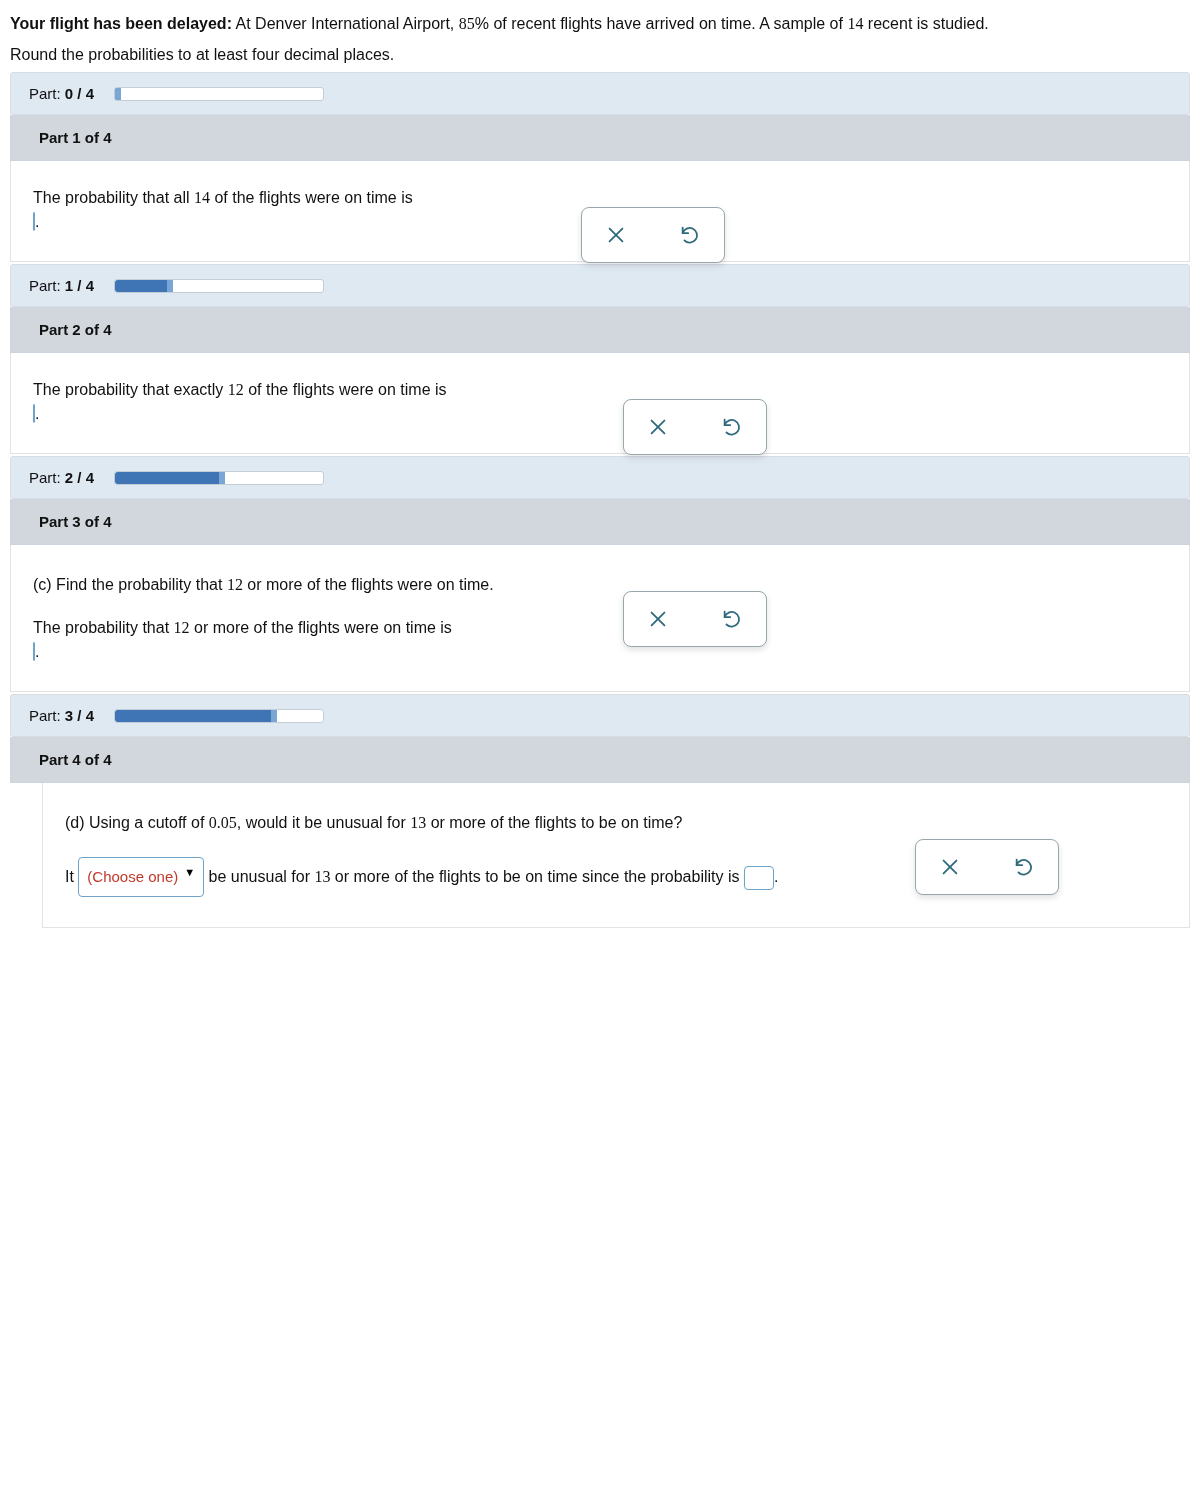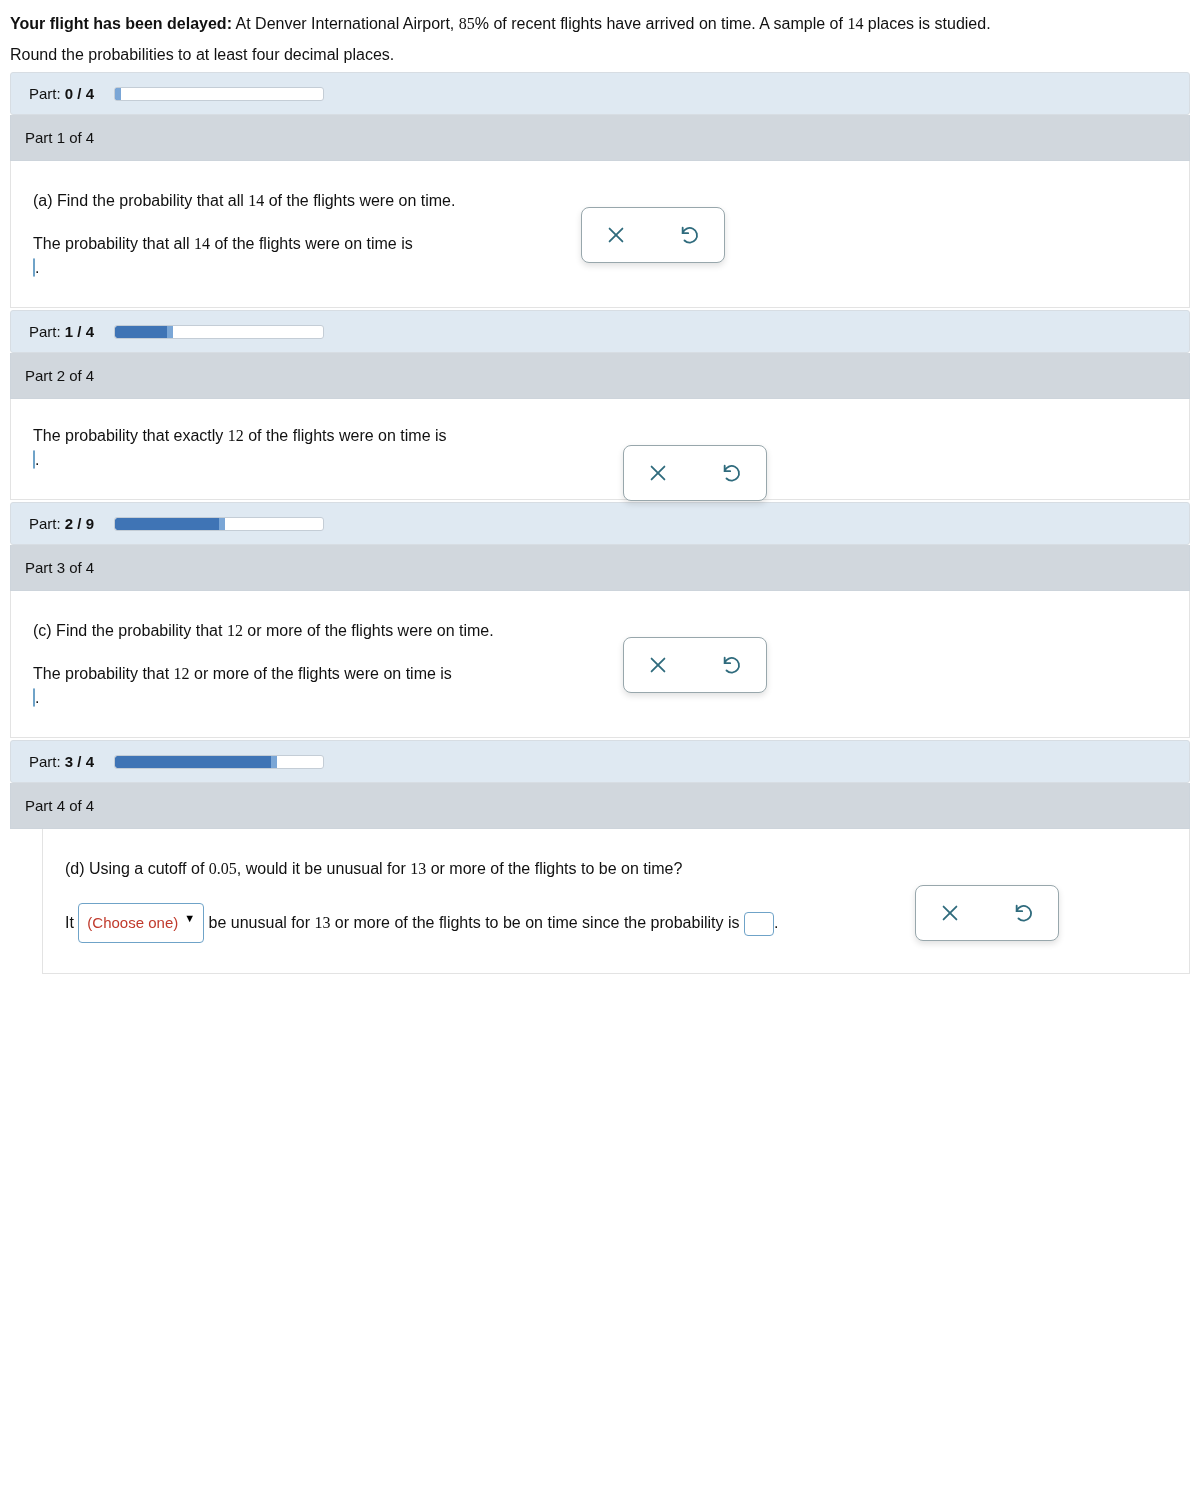--- a/index.html
+++ b/index.html
@@ -46,22 +46,23 @@
   position: absolute;
   top: 0; bottom: 0;
   width: 6px;
   background: #7aa6d6;
 }
 
 .part-title {
   background: #d1d7dd;
   border: 1px solid #cdd4db;
   border-top: none;
-  padding: 14px 14px;
+  padding: 14px 28px;
   font-size: 15px;
+  font-weight: bold;
 }
 
 .part-body {
   border: 1px solid #e3e3e3;
   border-top: none;
   padding: 28px 22px 30px 22px;
   position: relative;
 }
 
 .qline { margin-bottom: 22px; line-height: 1.5; }
@@ -122,36 +123,33 @@
 }
 
 .answer-block { display: block; margin-top: 6px; }
 
 .d-body { line-height: 2.1; margin-left: 32px; }
 </style>
 </head>
 <body>
 
 <div class="intro">
-  <b>Your flight has been delayed:</b><span> At Denver International Airport, </span><span class="num">85</span><span>% of recent flights have arrived on time. A sample of </span><span class="num">14</span><span> places is studied.</span>
+  <b>Your flight has been delayed:</b><span> At Denver International Airport, </span><span class="num">85</span><span>% of recent flights have arrived on time. A sample of </span><span class="num">14</span><span> recent is studied.</span>
 </div>
 <div class="sub">Round the probabilities to at least four decimal places.</div>
 
 <div class="progress-header">
   <span class="label"><span>Part: </span><b>0 / 4</b></span>
   <div class="progress-bar">
     <div class="fill" style="width:2%"></div>
     <div class="cap" style="left:0%"></div>
   </div>
 </div>
 <div class="part-title">Part 1 of 4</div>
 <div class="part-body">
-  <div class="qline">
-    <span>(a) Find the probability that all </span><span class="num">14</span><span> of the flights were on time.</span>
-  </div>
   <div>
     <span>The probability that all </span><span class="num">14</span><span> of the flights were on time is</span>
     <span class="answer-block">
       <span class="answer-input"></span><span class="dot">.</span>
     </span>
   </div>
   <div class="toolbar" style="top:46px; left:570px;">
     <div class="btn">
       <svg viewBox="0 0 24 24">
           <path d="M5 5 L19 19 M19 5 L5 19"></path>
@@ -190,21 +188,21 @@
     <div class="btn">
       <svg viewBox="0 0 24 24">
           <path d="M4 10 A8 8 0 1 1 6 18"></path>
           <path d="M4 4 L4 10 L10 10"></path>
         </svg>
     </div>
   </div>
 </div>
 
 <div class="progress-header">
-  <span class="label"><span>Part: </span><b>2 / 9</b></span>
+  <span class="label"><span>Part: </span><b>2 / 4</b></span>
   <div class="progress-bar">
     <div class="fill" style="width:50%"></div>
     <div class="cap" style="left:50%"></div>
   </div>
 </div>
 <div class="part-title">Part 3 of 4</div>
 <div class="part-body">
   <div class="qline">
     <span>(c) Find the probability that </span><span class="num">12</span><span> or more of the flights were on time.</span>
   </div>

